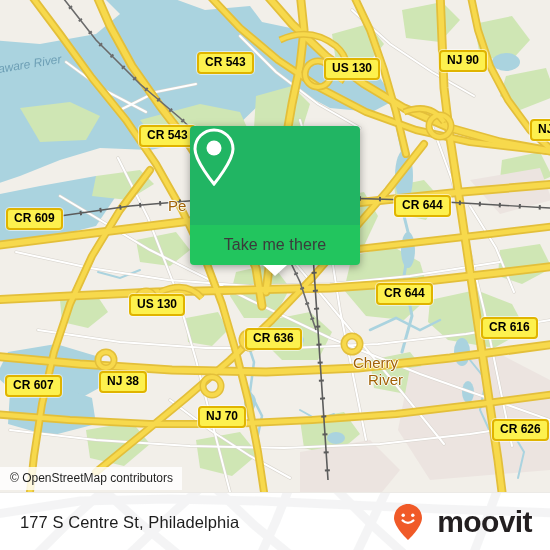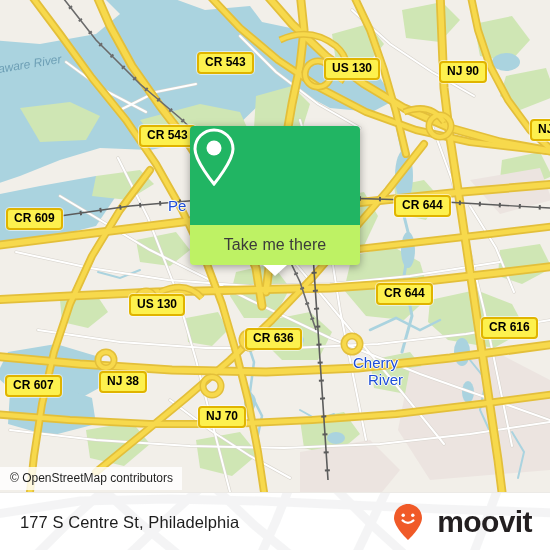--- a/index.html
+++ b/index.html
@@ -23,21 +23,21 @@
     pointer-events:none;
   }
   .water-label{
     color:#6d9fb5;
     font-size:12px;
     font-style:italic;
     transform:rotate(-9deg);
     transform-origin:left center;
   }
   .place-label{
-    color:#1d4ed8;
+    color:#a16207;
     font-size:15px;
     text-align:center;
     line-height:15px;
     text-shadow:1px 0 1px #fff,-1px 0 1px #fff,0 1px 1px #fff,0 -1px 1px #fff;
   }
 
   
   .shield{
     position:absolute;
     background:#fdf14e;
@@ -62,21 +62,21 @@
     filter:drop-shadow(0 2px 4px rgba(0,0,0,.35));
     z-index:40;
   }
   #callout-top{
     background:#21b563;
     height:99px;
     border-radius:4px 4px 0 0;
     display:flex;align-items:center;justify-content:center;
   }
   #callout-bottom{
-    background:#bef264;
+    background:#22c55e;
     height:40px;
     border-radius:0 0 4px 4px;
     display:flex;align-items:center;justify-content:center;
     position:relative;
   }
   #callout-label{
     color:#3b3b3b;
     font-size:16px;
     letter-spacing:.1px;
   }
@@ -315,32 +315,33 @@
     </svg>
 
     <div class="maplabel water-label" style="left:-2px;top:62px;">aware River</div>
 
     <div class="maplabel place-label" style="left:168px;top:198px;">Pe</div>
     <div class="maplabel place-label" style="left:353px;top:355px;">Cherry</div>
     <div class="maplabel place-label" style="left:368px;top:372px;">River</div>
 
     <div class="shield" style="left:186px;top:52px;">CR 543</div>
     <div class="shield" style="left:313px;top:58px;">US 130</div>
-    <div class="shield" style="left:428px;top:61px;">NJ 90</div>
+    <div class="shield" style="left:428px;top:50px;">NJ 90</div>
     <div class="shield" style="left:128px;top:125px;">CR 543</div>
     <div class="shield" style="left:519px;top:119px;">NJ 73</div>
     <div class="shield" style="left:383px;top:195px;">CR 644</div>
     <div class="shield" style="left:-5px;top:208px;">CR 609</div>
     <div class="shield" style="left:118px;top:294px;">US 130</div>
     <div class="shield" style="left:365px;top:283px;">CR 644</div>
     <div class="shield" style="left:470px;top:317px;">CR 616</div>
     <div class="shield" style="left:234px;top:328px;">CR 636</div>
     <div class="shield" style="left:-6px;top:375px;">CR 607</div>
     <div class="shield" style="left:88px;top:371px;">NJ 38</div>
     <div class="shield" style="left:187px;top:406px;">NJ 70</div>
+    <div class="shield" style="left:481px;top:419px;">CR 626</div>
 
     <div id="callout">
       <div id="callout-top">
         <svg class="pin-svg" width="48" height="62" viewBox="0 0 48 62">
           <path d="M24 4 C13.5 4 5 12.5 5 23 C5 35 24 58 24 58 C24 58 43 35 43 23 C43 12.5 34.5 4 24 4 Z" fill="none" stroke="#ffffff" stroke-width="3"></path>
           <circle cx="24" cy="22" r="7.5" fill="#ffffff"></circle>
         </svg>
       </div>
       <div id="callout-bottom">
         <span id="callout-label">Take me there</span>

